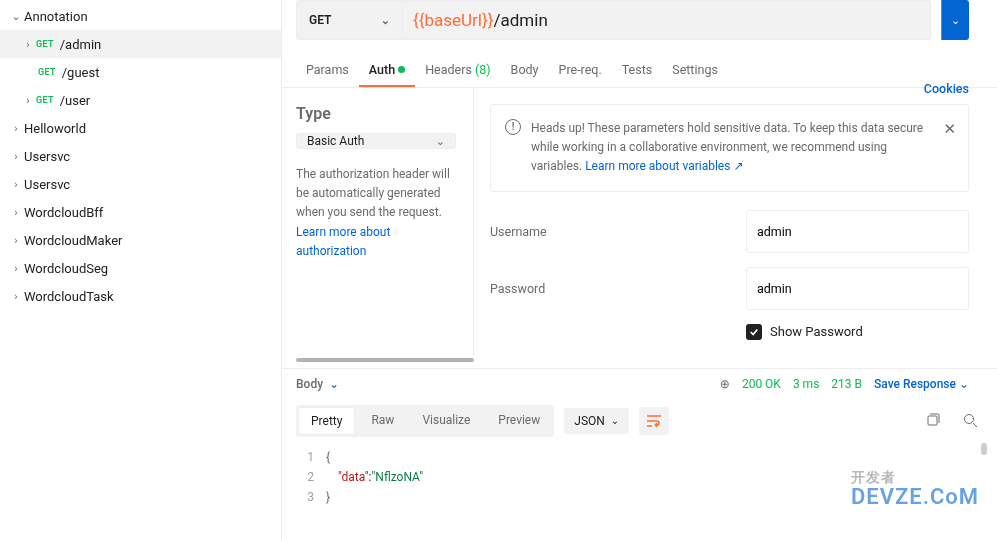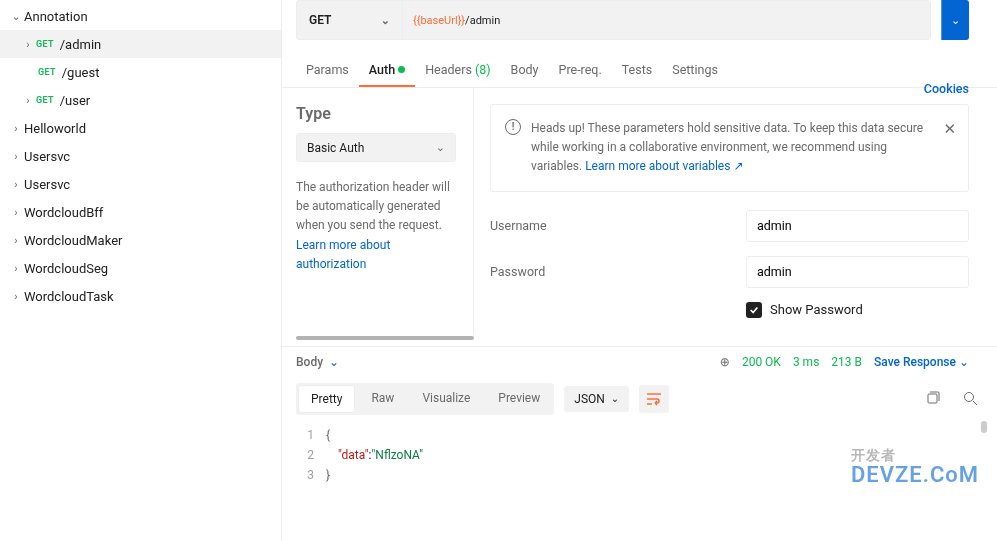--- a/index.html
+++ b/index.html
@@ -7,45 +7,45 @@
 .main-layout { display: flex; height: 100%; }
 .sidebar { width: 282px; border-right: 1px solid #ededed; padding-top: 2px; }
 .tree-item { display: flex; align-items: center; height: 28px; cursor: pointer; }
 .chev { width: 16px; display: inline-flex; justify-content: center; color: #6b6b6b; font-size: 11px; }
 .tree-item.selected { background: #f2f2f2; }
 .method-badge { color: #0cbb52; font-size: 9px; font-weight: 600; margin-right: 6px; letter-spacing: 0.3px; }
 .tree-label { color: #212121; }
 .content { flex: 1; display: flex; flex-direction: column; min-width: 0; }
 .request-row { display: flex; gap: 10px; padding: 0 28px 14px 14px; }
 .method-select { width: 106px; height: 40px; background: #f2f2f2; border: 1px solid #ededed; border-right: none; border-radius: 3px 0 0 3px; display: flex; align-items: center; padding: 0 12px; font-weight: 600; font-size: 12px; cursor: pointer; justify-content: space-between; }
-.url-box { flex: 1; height: 40px; background: #f2f2f2; border: 1px solid #ededed; border-radius: 0 3px 3px 0; display: flex; align-items: center; padding: 0 10px; margin-left: -10px; font-size: 11px; }
+.url-box { flex: 1; height: 40px; background: #f2f2f2; border: 1px solid #ededed; border-radius: 0 3px 3px 0; display: flex; align-items: center; padding: 0 10px; margin-left: -10px; font-size: 17px; }
 .url-var { color: #ff6c37; }
 .url-path { color: #212121; }
 .send-group { display: flex; }
 .send-btn { background: #0265d2; color: #fff; height: 40px; padding: 0 20px; border: none; font-weight: 600; font-size: 13px; border-radius: 3px 0 0 3px; cursor: pointer; }
 .send-dd { background: #0265d2; border: none; border-left: 1px solid rgba(255,255,255,0.3); width: 28px; border-radius: 0 3px 3px 0; cursor: pointer; display: flex; align-items: center; justify-content: center; }
 .tabs-row { display: flex; align-items: center; padding: 0 28px 0 14px; border-bottom: 1px solid #ededed; height: 34px; }
 .tab { padding: 8px 10px; font-size: 12.5px; color: #6b6b6b; cursor: pointer; border-bottom: 2px solid transparent; }
 .tab.active { color: #212121; font-weight: 500; border-bottom-color: #ff6c37; }
 .green-dot { display: inline-block; width: 7px; height: 7px; background: #0cbb52; border-radius: 50%; margin-left: 3px; position: relative; top: -1px; }
 .tab-count { color: #0cbb52; }
 .tabs-spacer { flex: 1; }
 .cookies-link { color: #0265d2; font-weight: 500; font-size: 12.5px; cursor: pointer; margin-top: 36px; }
 .auth-body { display: flex; min-height: 230px; }
 .auth-left { width: 192px; border-right: 1px solid #ededed; padding: 16px 14px; }
 .auth-type-label { font-weight: 600; font-size: 16px; color: #6b6b6b; margin-bottom: 10px; }
-.auth-type-select { width: 160px; height: 29px; background: #f2f2f2; border: 1px solid #ededed; border-radius: 3px; display: flex; align-items: center; justify-content: space-between; padding: 0 10px; font-size: 12px; cursor: pointer; margin-bottom: 16px; }
+.auth-type-select { width: 160px; height: 16px; background: #f2f2f2; border: 1px solid #ededed; border-radius: 3px; display: flex; align-items: center; justify-content: space-between; padding: 0 10px; font-size: 12px; cursor: pointer; margin-bottom: 16px; }
 .auth-desc { font-size: 12px; color: #6b6b6b; line-height: 1.6; }
 .auth-link { color: #0265d2; cursor: pointer; }
 .auth-right { flex: 1; padding: 16px 28px 16px 16px; }
 .alert-box { border: 1px solid #ededed; border-radius: 3px; padding: 14px 36px 14px 14px; display: flex; gap: 10px; font-size: 12px; color: #6b6b6b; line-height: 1.6; position: relative; margin-bottom: 18px; }
 .alert-close { position: absolute; right: 12px; top: 12px; color: #6b6b6b; cursor: pointer; font-size: 15px; }
 .form-row { display: flex; align-items: center; margin-bottom: 14px; }
 .form-label { width: 256px; font-size: 12.5px; color: #6b6b6b; }
-.form-input { flex: 1; height: 32px; border: 1px solid #ededed; background: #fff; border-radius: 3px; padding: 0 10px; font-size: 12.5px; }
+.form-input { flex: 1; height: 43px; border: 1px solid #ededed; background: #fff; border-radius: 3px; padding: 0 10px; font-size: 12.5px; }
 .chk-wrap { margin-left: 256px; display: flex; align-items: center; gap: 8px; }
 .chk { width: 16px; height: 16px; background: #212121; border-radius: 3px; display: flex; align-items: center; justify-content: center; cursor: pointer; }
 .chk svg { width: 10px; height: 10px; }
 .scroll-thumb { height: 4px; background: #b3b3b3; border-radius: 4px; width: 178px; margin-left: 14px; margin-top: 2px; margin-bottom: 6px; }
 .response-head { display: flex; align-items: center; padding: 8px 28px 8px 14px; border-top: 1px solid #ededed; font-size: 12px; }
 .resp-body-label { color: #6b6b6b; font-weight: 500; }
 .resp-spacer { flex: 1; }
 .resp-meta { display: flex; gap: 12px; align-items: center; }
 .green-text { color: #0cbb52; }
 .save-resp { color: #0265d2; font-weight: 500; cursor: pointer; }

